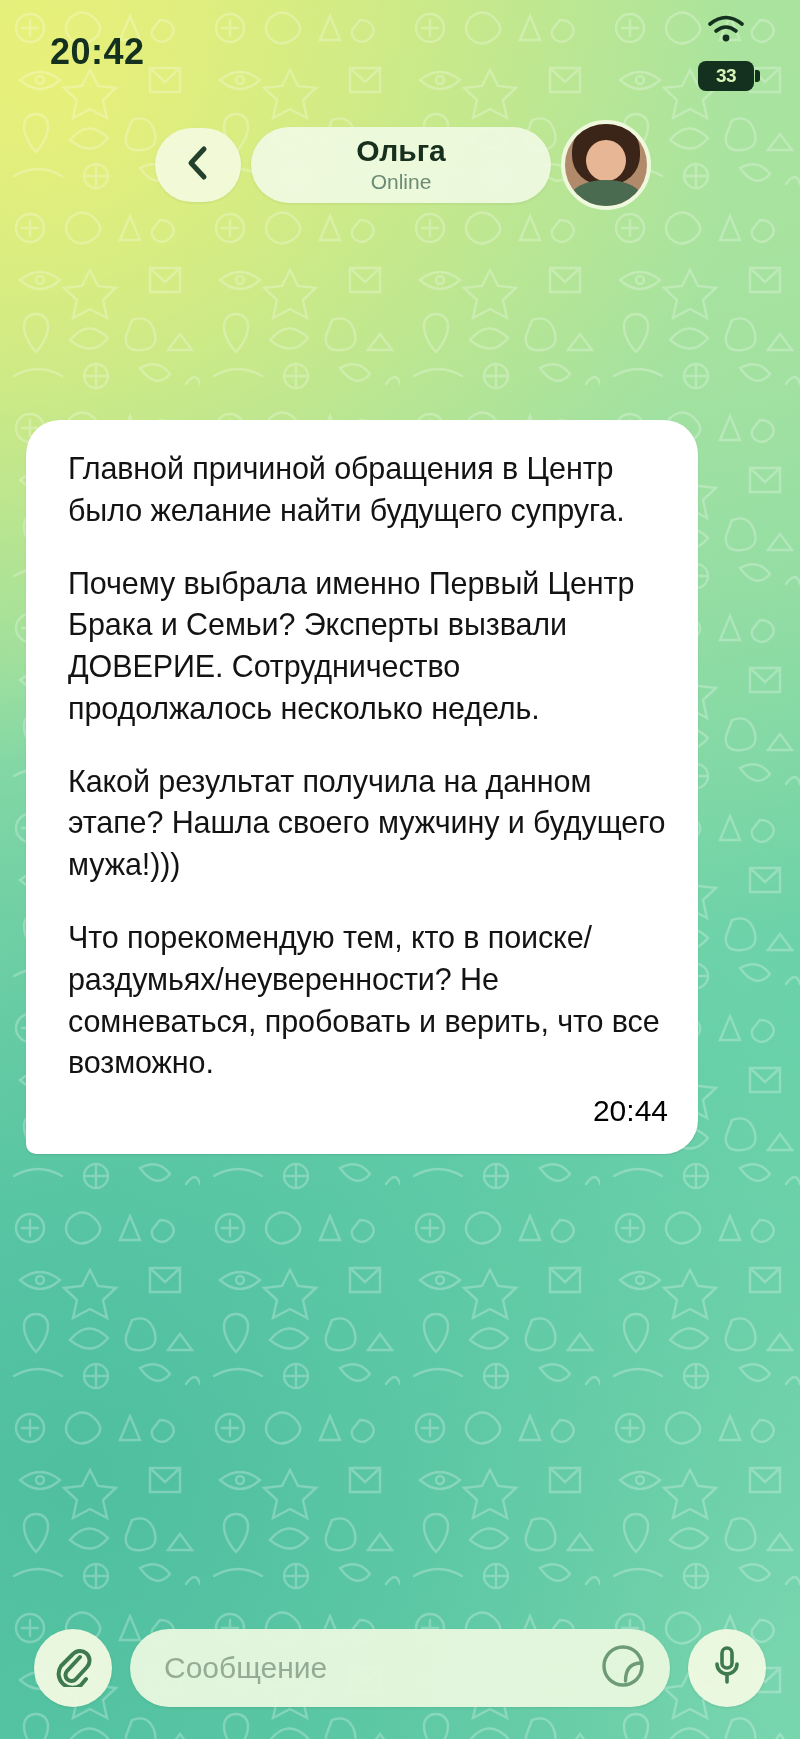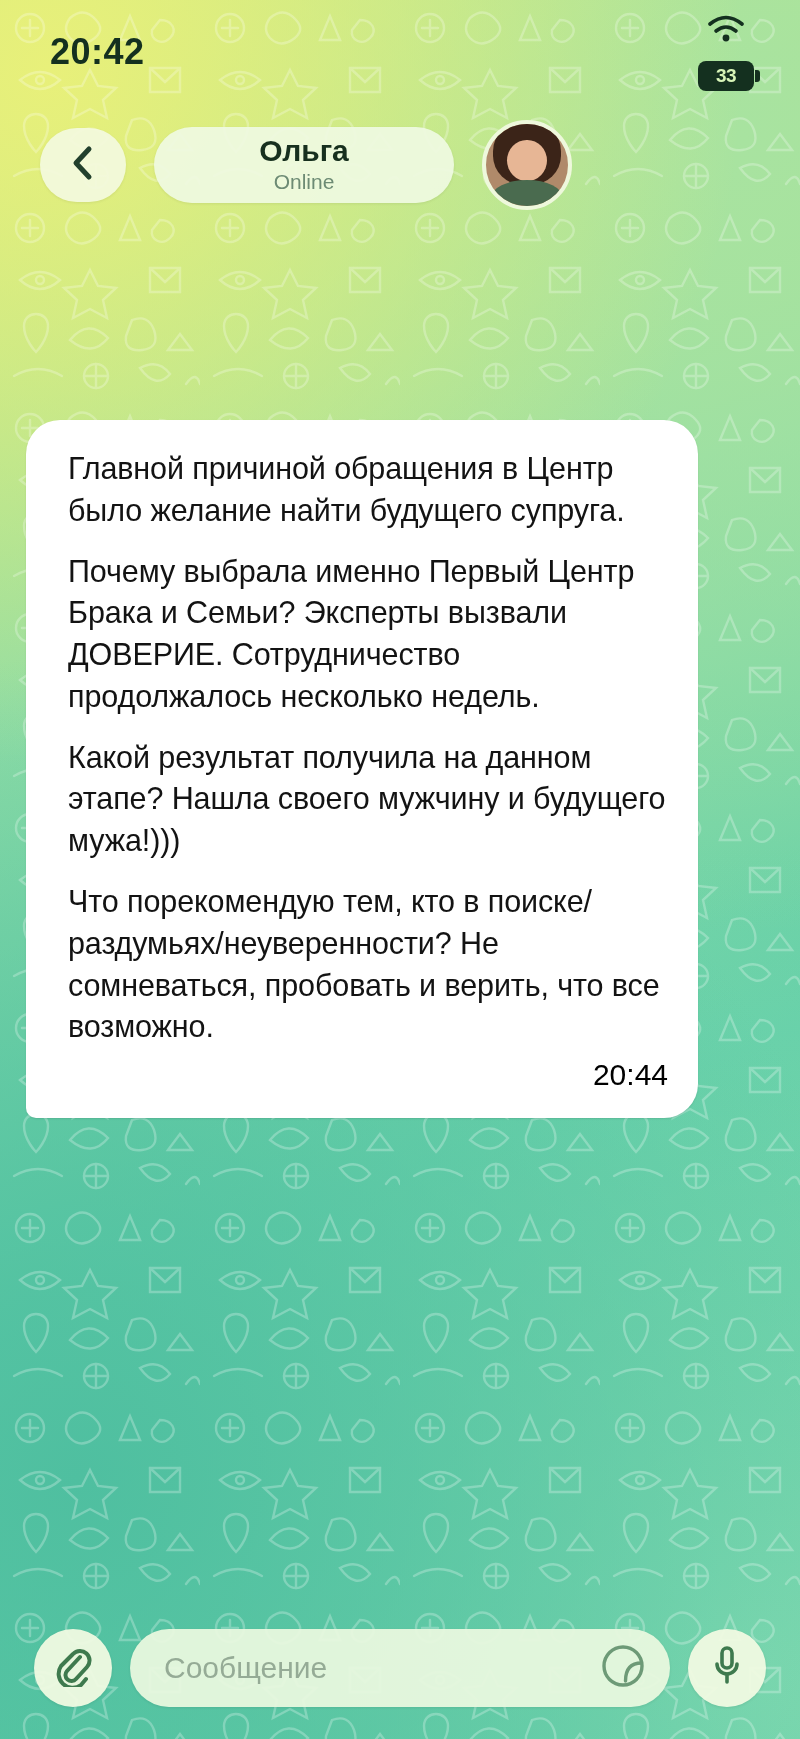--- a/index.html
+++ b/index.html
@@ -81,22 +81,22 @@
     color: #d8f5b8;
     letter-spacing: -0.5px;
   }
 
   
   .chat-header {
     position: relative;
     z-index: 5;
     display: flex;
     align-items: center;
-    gap: 18px;
     padding: 16px 34px 10px 40px;
+    justify-content: center;
   }
   .back-btn {
     width: 86px;
     height: 74px;
     border-radius: 40px;
     background: rgba(243,250,222,0.92);
     display: flex;
     align-items: center;
     justify-content: center;
     flex: 0 0 auto;
@@ -183,21 +183,21 @@
     border-bottom-left-radius: 10px;
     padding: 28px 30px 26px 42px;
     box-shadow: 0 1px 2px rgba(0,0,0,0.10);
   }
   .bubble p {
     font-size: 30.5px;
     line-height: 1.37;
     color: #131313;
     letter-spacing: -0.1px;
   }
-  .bubble p + p { margin-top: 19px; }
+  .bubble p + p { margin-top: 31px; }
   .msg-time {
     float: right;
     margin-top: 10px;
     margin-left: 7px;
     font-size: 30px;
     color: #000000;
   }
   .clearfix::after { content:""; display:block; clear:both; }
 
   

